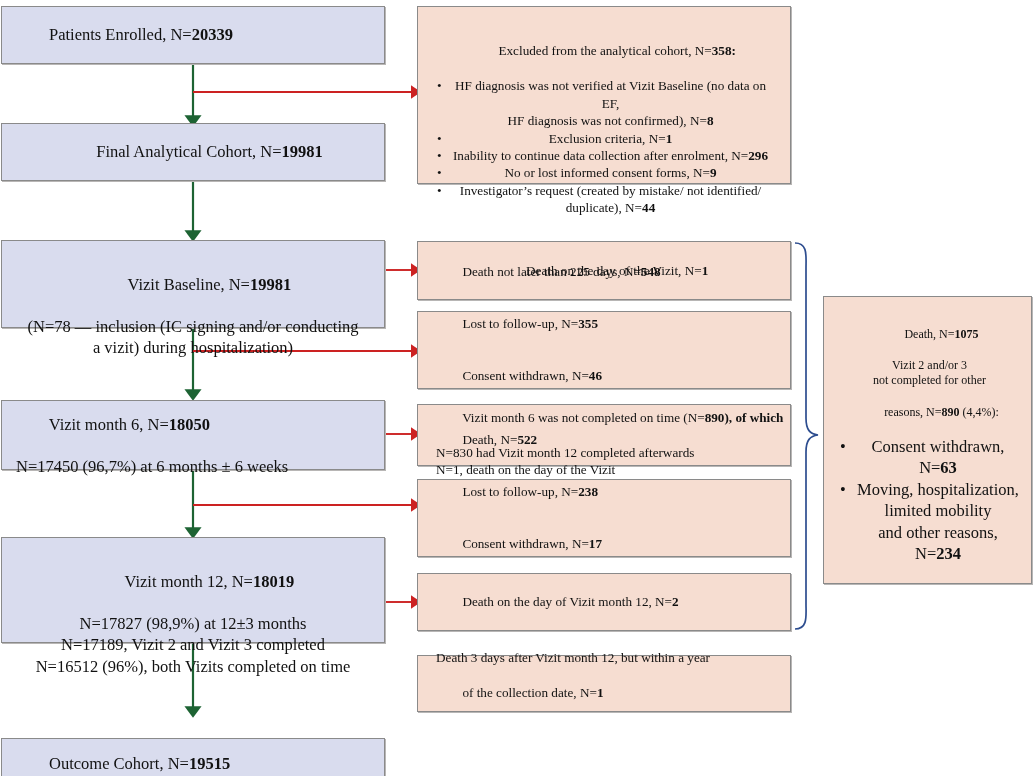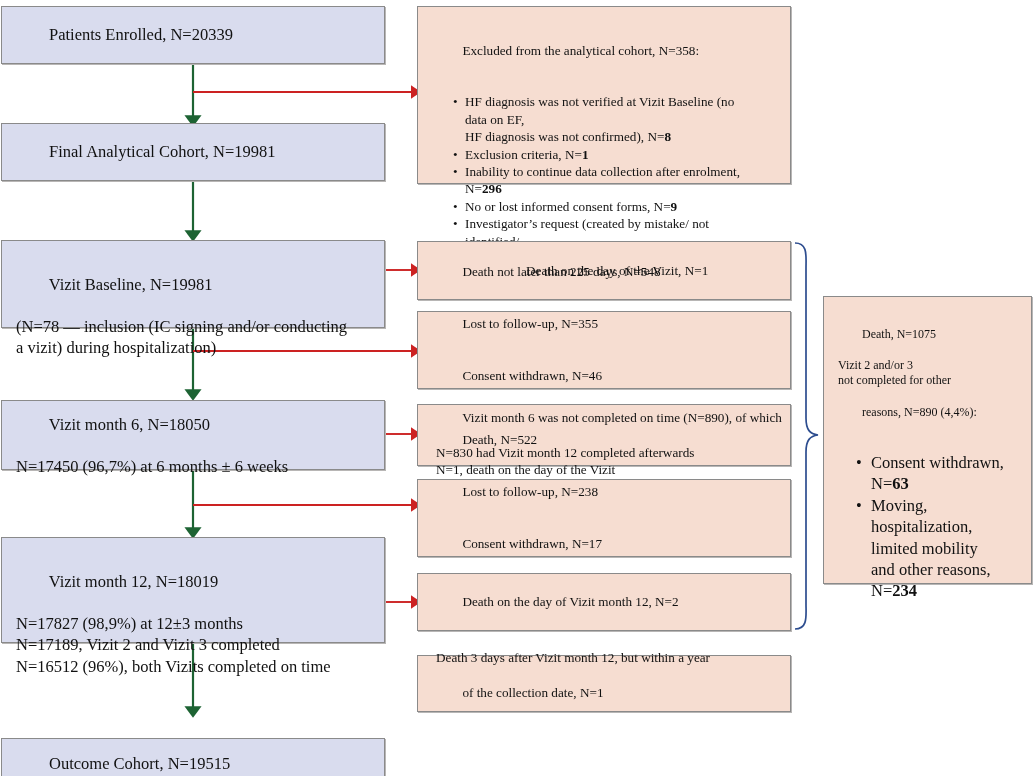--- a/index.html
+++ b/index.html
@@ -31,39 +31,39 @@
     background: #d9dcee;
   }
   .box-note {
     background: #f6ddd1;
   }
   .box-inner {
     width: 100%;
     padding: 0 14px;
   }
   .box-note .box-inner { padding: 0 18px; }
-  .box.topalign .box-inner { padding-top: 12px; }
+  .box.topalign .box-inner { padding-top: 12px; text-align: center; }
 
   .line {
     font-size: 16.5px;
     line-height: 1.28;
     white-space: pre;
   }
   .box-note .line {
     font-size: 13.2px;
     line-height: 1.32;
   }
   .box-note.bignote .line {
     font-size: 12px;
     line-height: 1.30;
   }
-  .line b { font-weight: normal; }
+  .line b { font-weight: bold; }
 
   ul.bul {
-    margin: 16px;
+    margin: 0;
     padding: 0;
     list-style: none;
   }
   ul.bul > li {
     position: relative;
     padding-left: 13px;
     font-size: 13.2px;
     line-height: 1.32;
     white-space: pre-line;
   }
@@ -127,21 +127,21 @@
   </svg>
 
   <div class="box box-main" style="left:1px; top:6px; width:384px; height:58px;">
     <div class="box-inner">
       <div class="line">
         <span>Patients Enrolled, N=</span><b>20339</b>
       </div>
     </div>
   </div>
 
-  <div class="box box-main" style="left:1px; top:123px; width:384px; height:58px;">
+  <div class="box box-main" style="left:1px; top:123px; width:384px; height:58px;text-align:center;">
     <div class="box-inner">
       <div class="line">
         <span>Final Analytical Cohort, N=</span><b>19981</b>
       </div>
     </div>
   </div>
 
   <div class="box box-main topalign" style="left:1px; top:240px; width:384px; height:88px;">
     <div class="box-inner">
       <div class="line">

